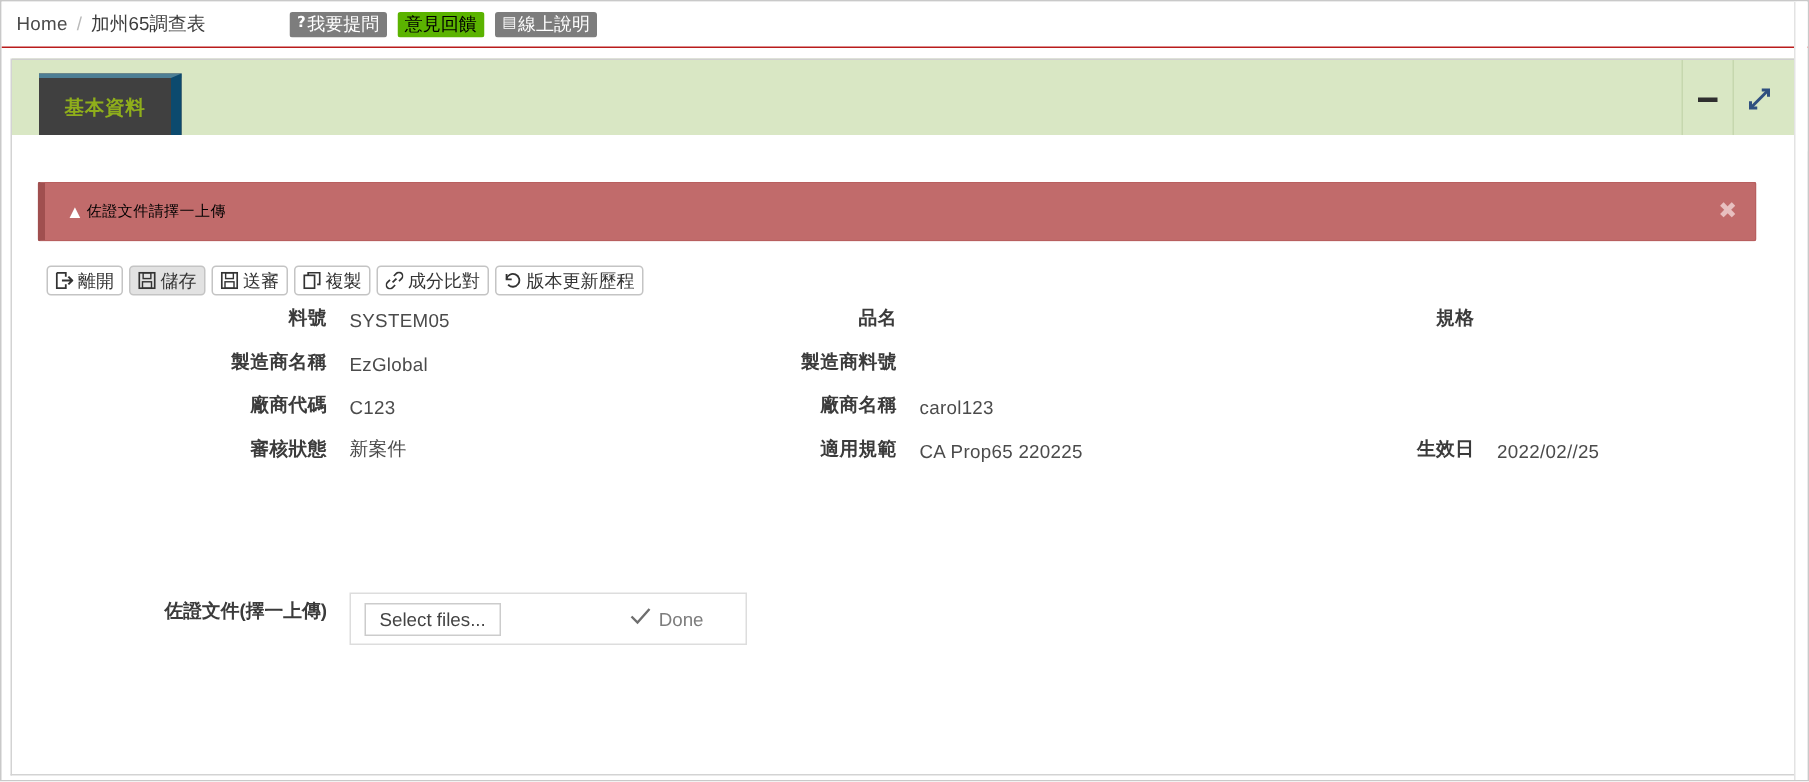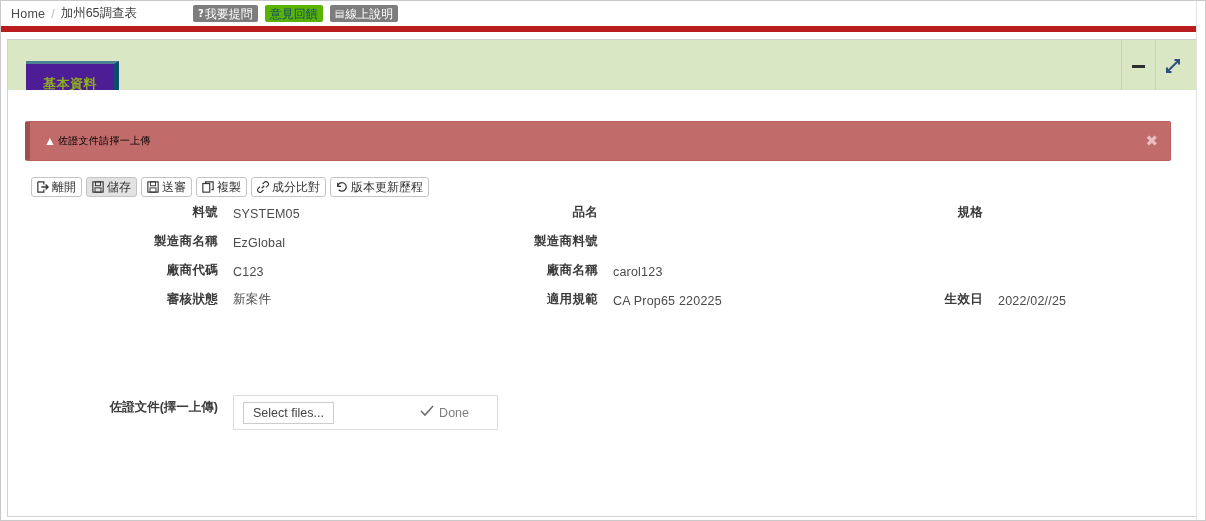--- a/index.html
+++ b/index.html
@@ -16,21 +16,21 @@
     border: 1px solid #c9c9c9;
     overflow: hidden;
   }
 
   
   .crumb-bar {
     position: absolute;
     left: 0; top: 0;
     width: 1205px; height: 31px;
     background: #fff;
-    border-bottom: 6px solid #b91c1c;
+    border-bottom: 1px solid #b91c1c;
     display: flex;
     align-items: center;
     padding-left: 10px;
   }
   .crumb-link {
     font-size: 12.5px;
     color: #4a4a4a;
     text-decoration: none;
     letter-spacing: .2px;
   }
@@ -60,21 +60,21 @@
     white-space: nowrap;
     cursor: pointer;
     border: 1px solid transparent;
   }
   .cbtn.grey {
     background: #7d7d7d;
     color: #ffffff;
   }
   .cbtn.green {
     background: #5bb300;
-    color: #0c4a6e;
+    color: #000000;
   }
   .cbtn .gly {
     font-size: 10px;
     margin-right: 1px;
     font-weight: bold;
     font-family: "DejaVu Sans", sans-serif;
   }
 
   
   .panel {
@@ -86,26 +86,26 @@
     border-top: none;
   }
   .panel-head {
     position: relative;
     height: 51px;
     background: #d9e7c4;
     border-top: 1px solid #cfcfcf;
   }
   .tab {
     position: absolute;
-    left: 18px; top: 21px;
+    left: 18px; top: 9px;
     height: 43px;
     padding: 0 17px;
-    background: #4c1d95;
+    background: #404040;
     border-top: 3px solid #4d7f95;
-    border-right: 5px solid #0c4a6e;
+    border-right: 7px solid #0c4a6e;
     display: flex;
     align-items: center;
     cursor: pointer;
   }
   .tab-label {
     font-size: 13px;
     font-weight: bold;
     color: #8fae1b;
     letter-spacing: .5px;
   }

